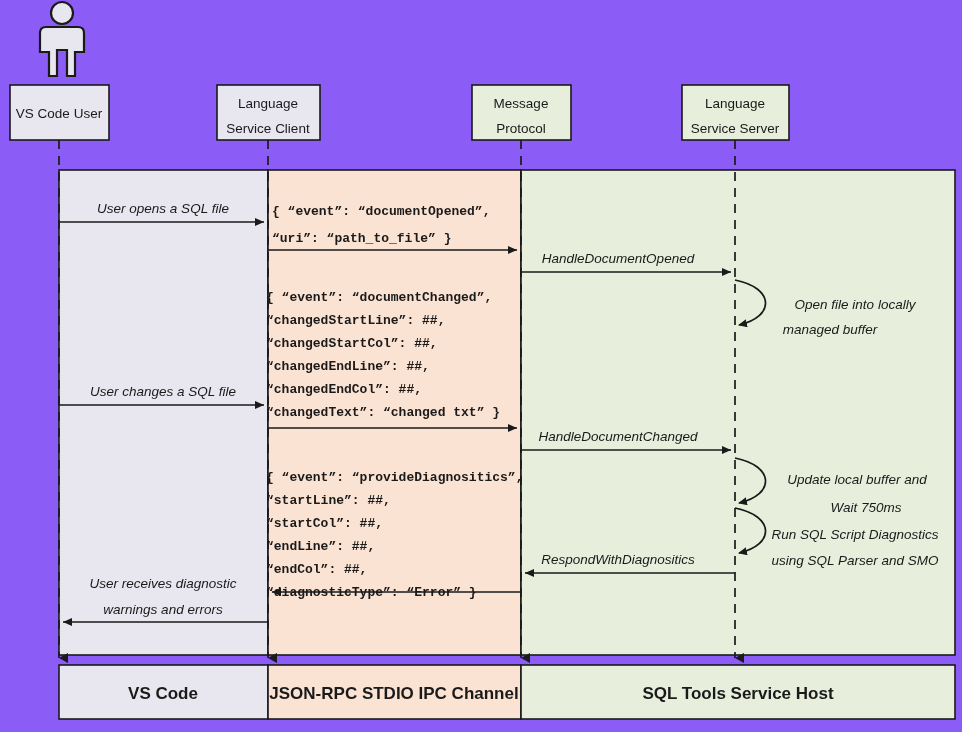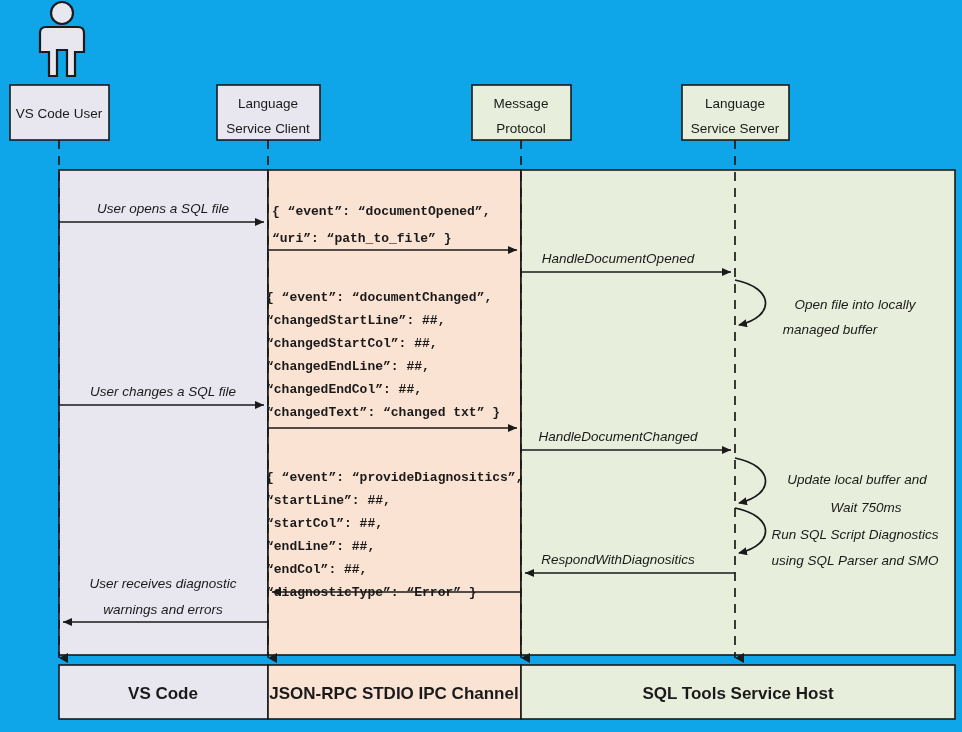--- a/index.html
+++ b/index.html
@@ -4,21 +4,21 @@
 <style>
   html, body {
     margin: 0;
     padding: 0;
     background: #ffffff;
   }
   #stage {
     position: relative;
     width: 962px;
     height: 732px;
-    background: #0ea5e9;
+    background: #8b5cf6;
     font-family: "Liberation Sans", sans-serif;
     overflow: hidden;
   }
   #diagram-svg {
     position: absolute;
     left: 0;
     top: 0;
     width: 962px;
     height: 732px;
   }

